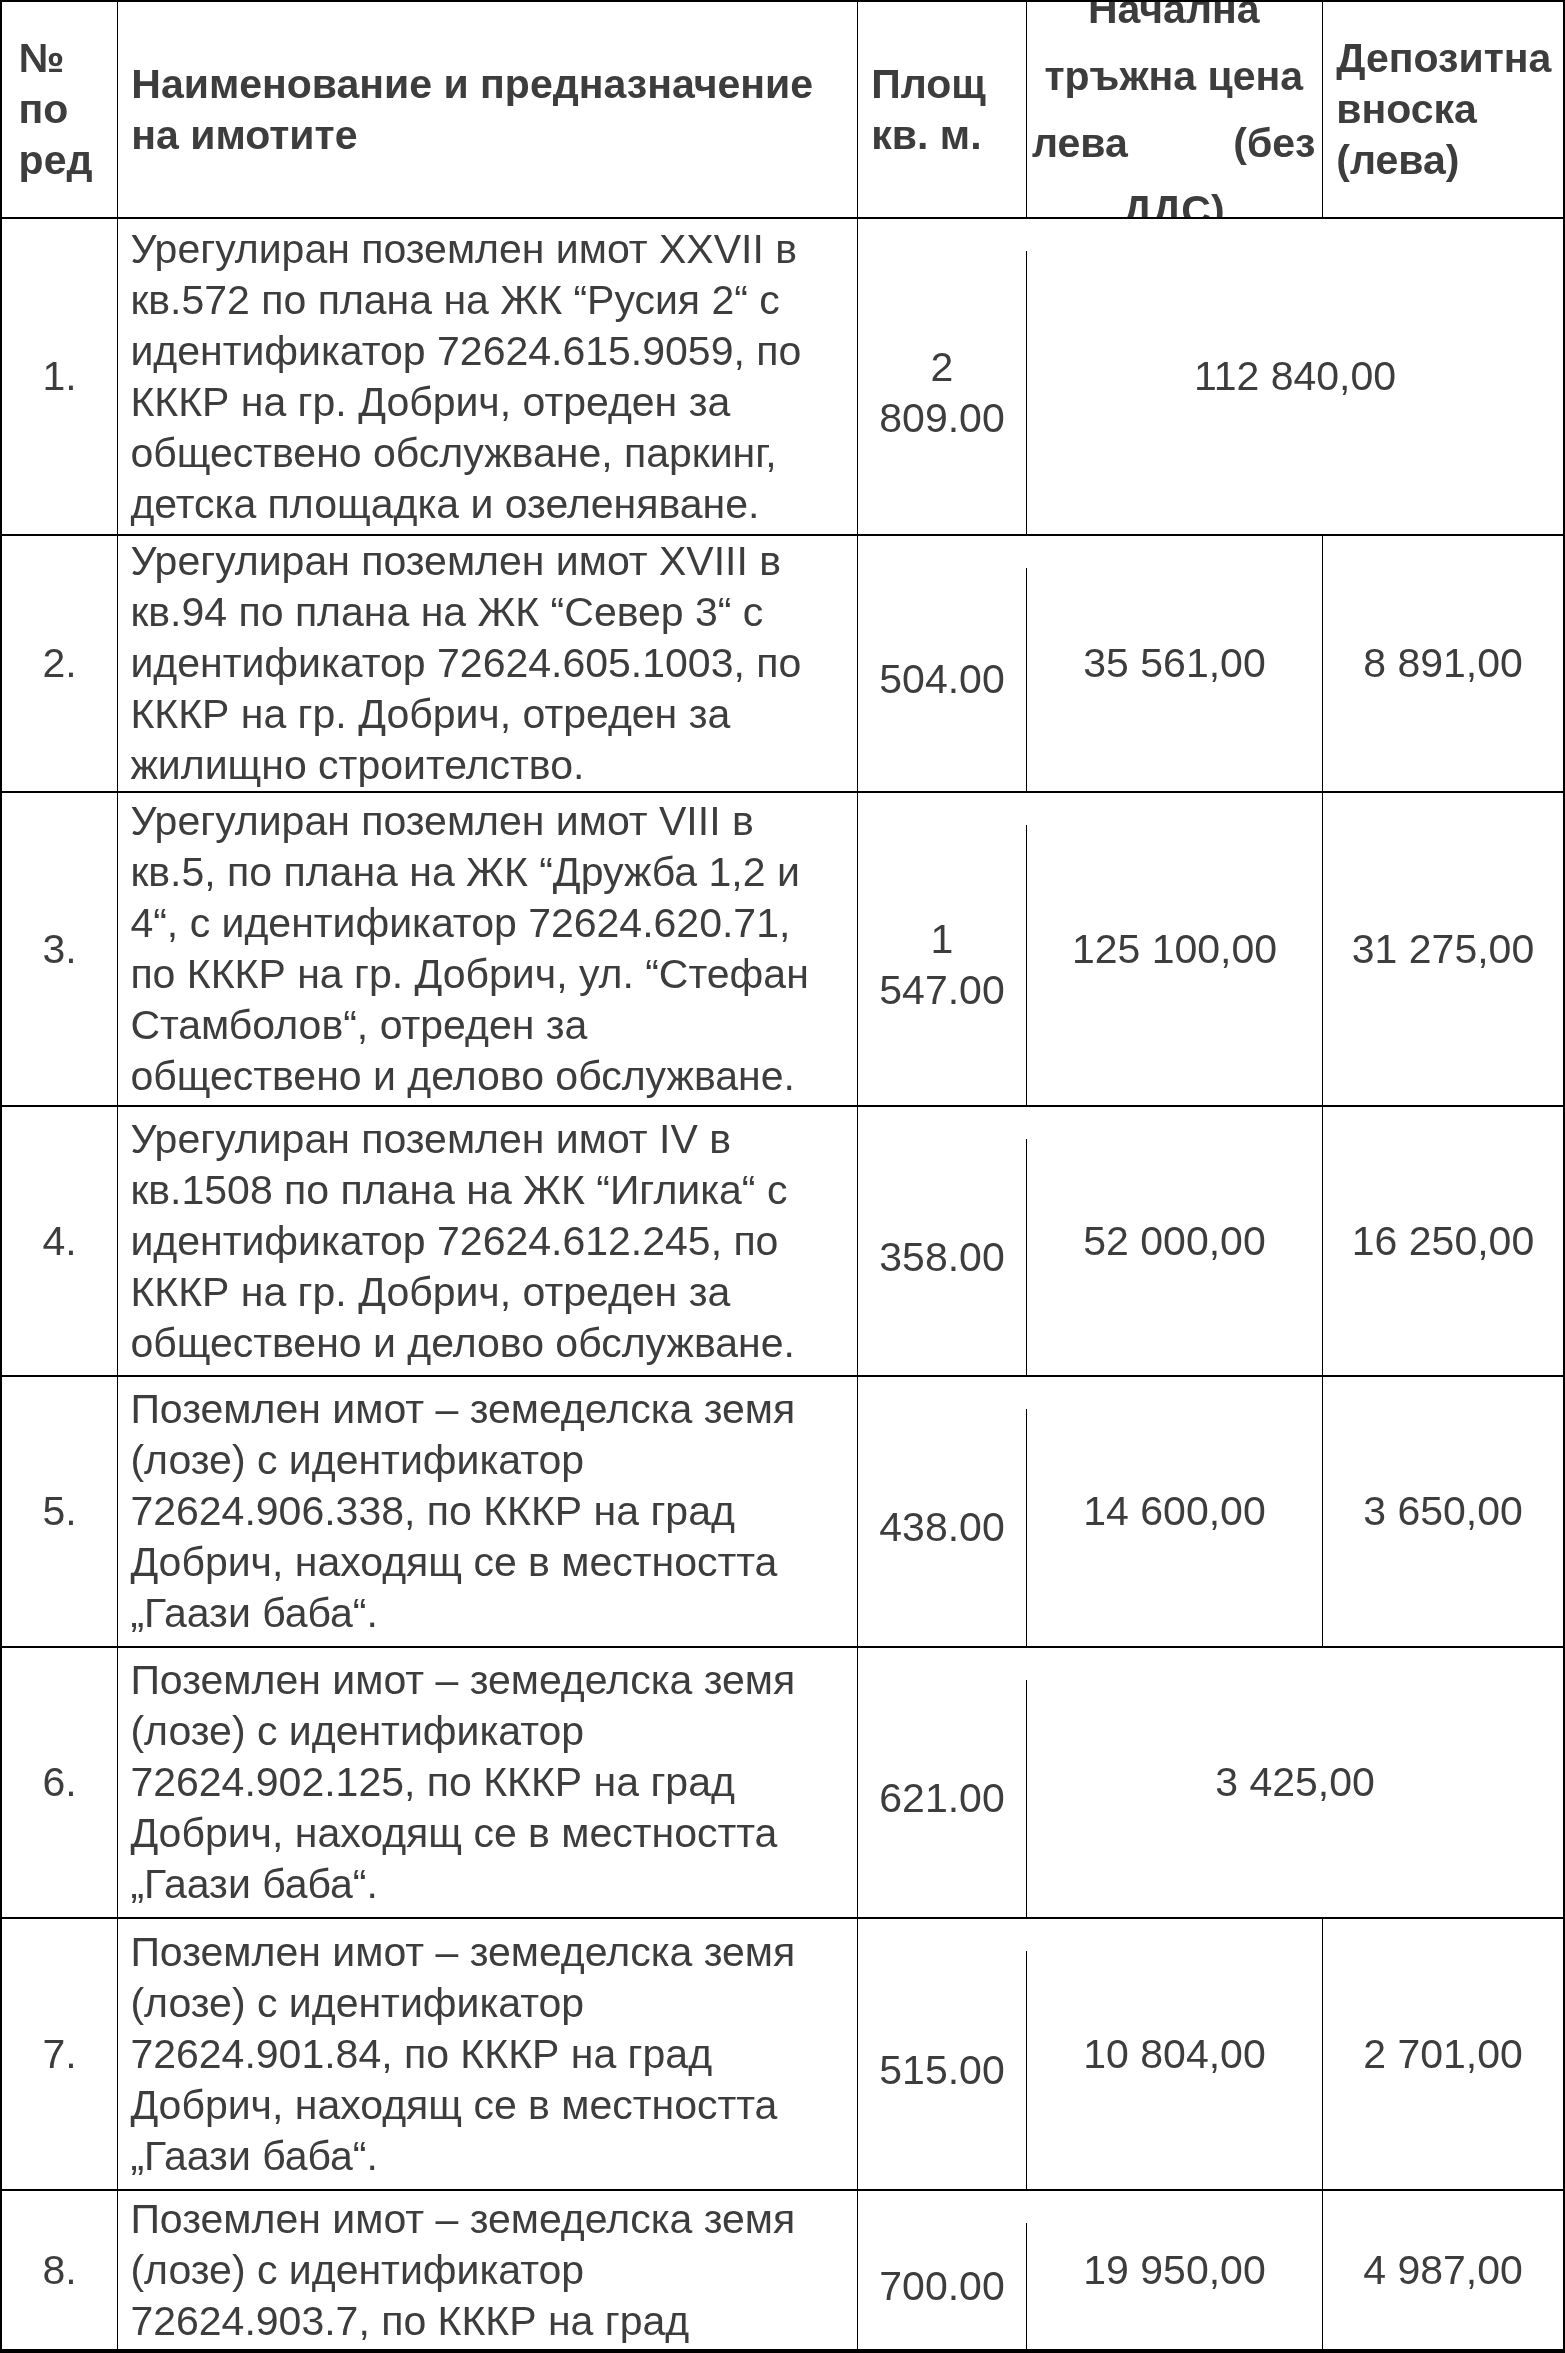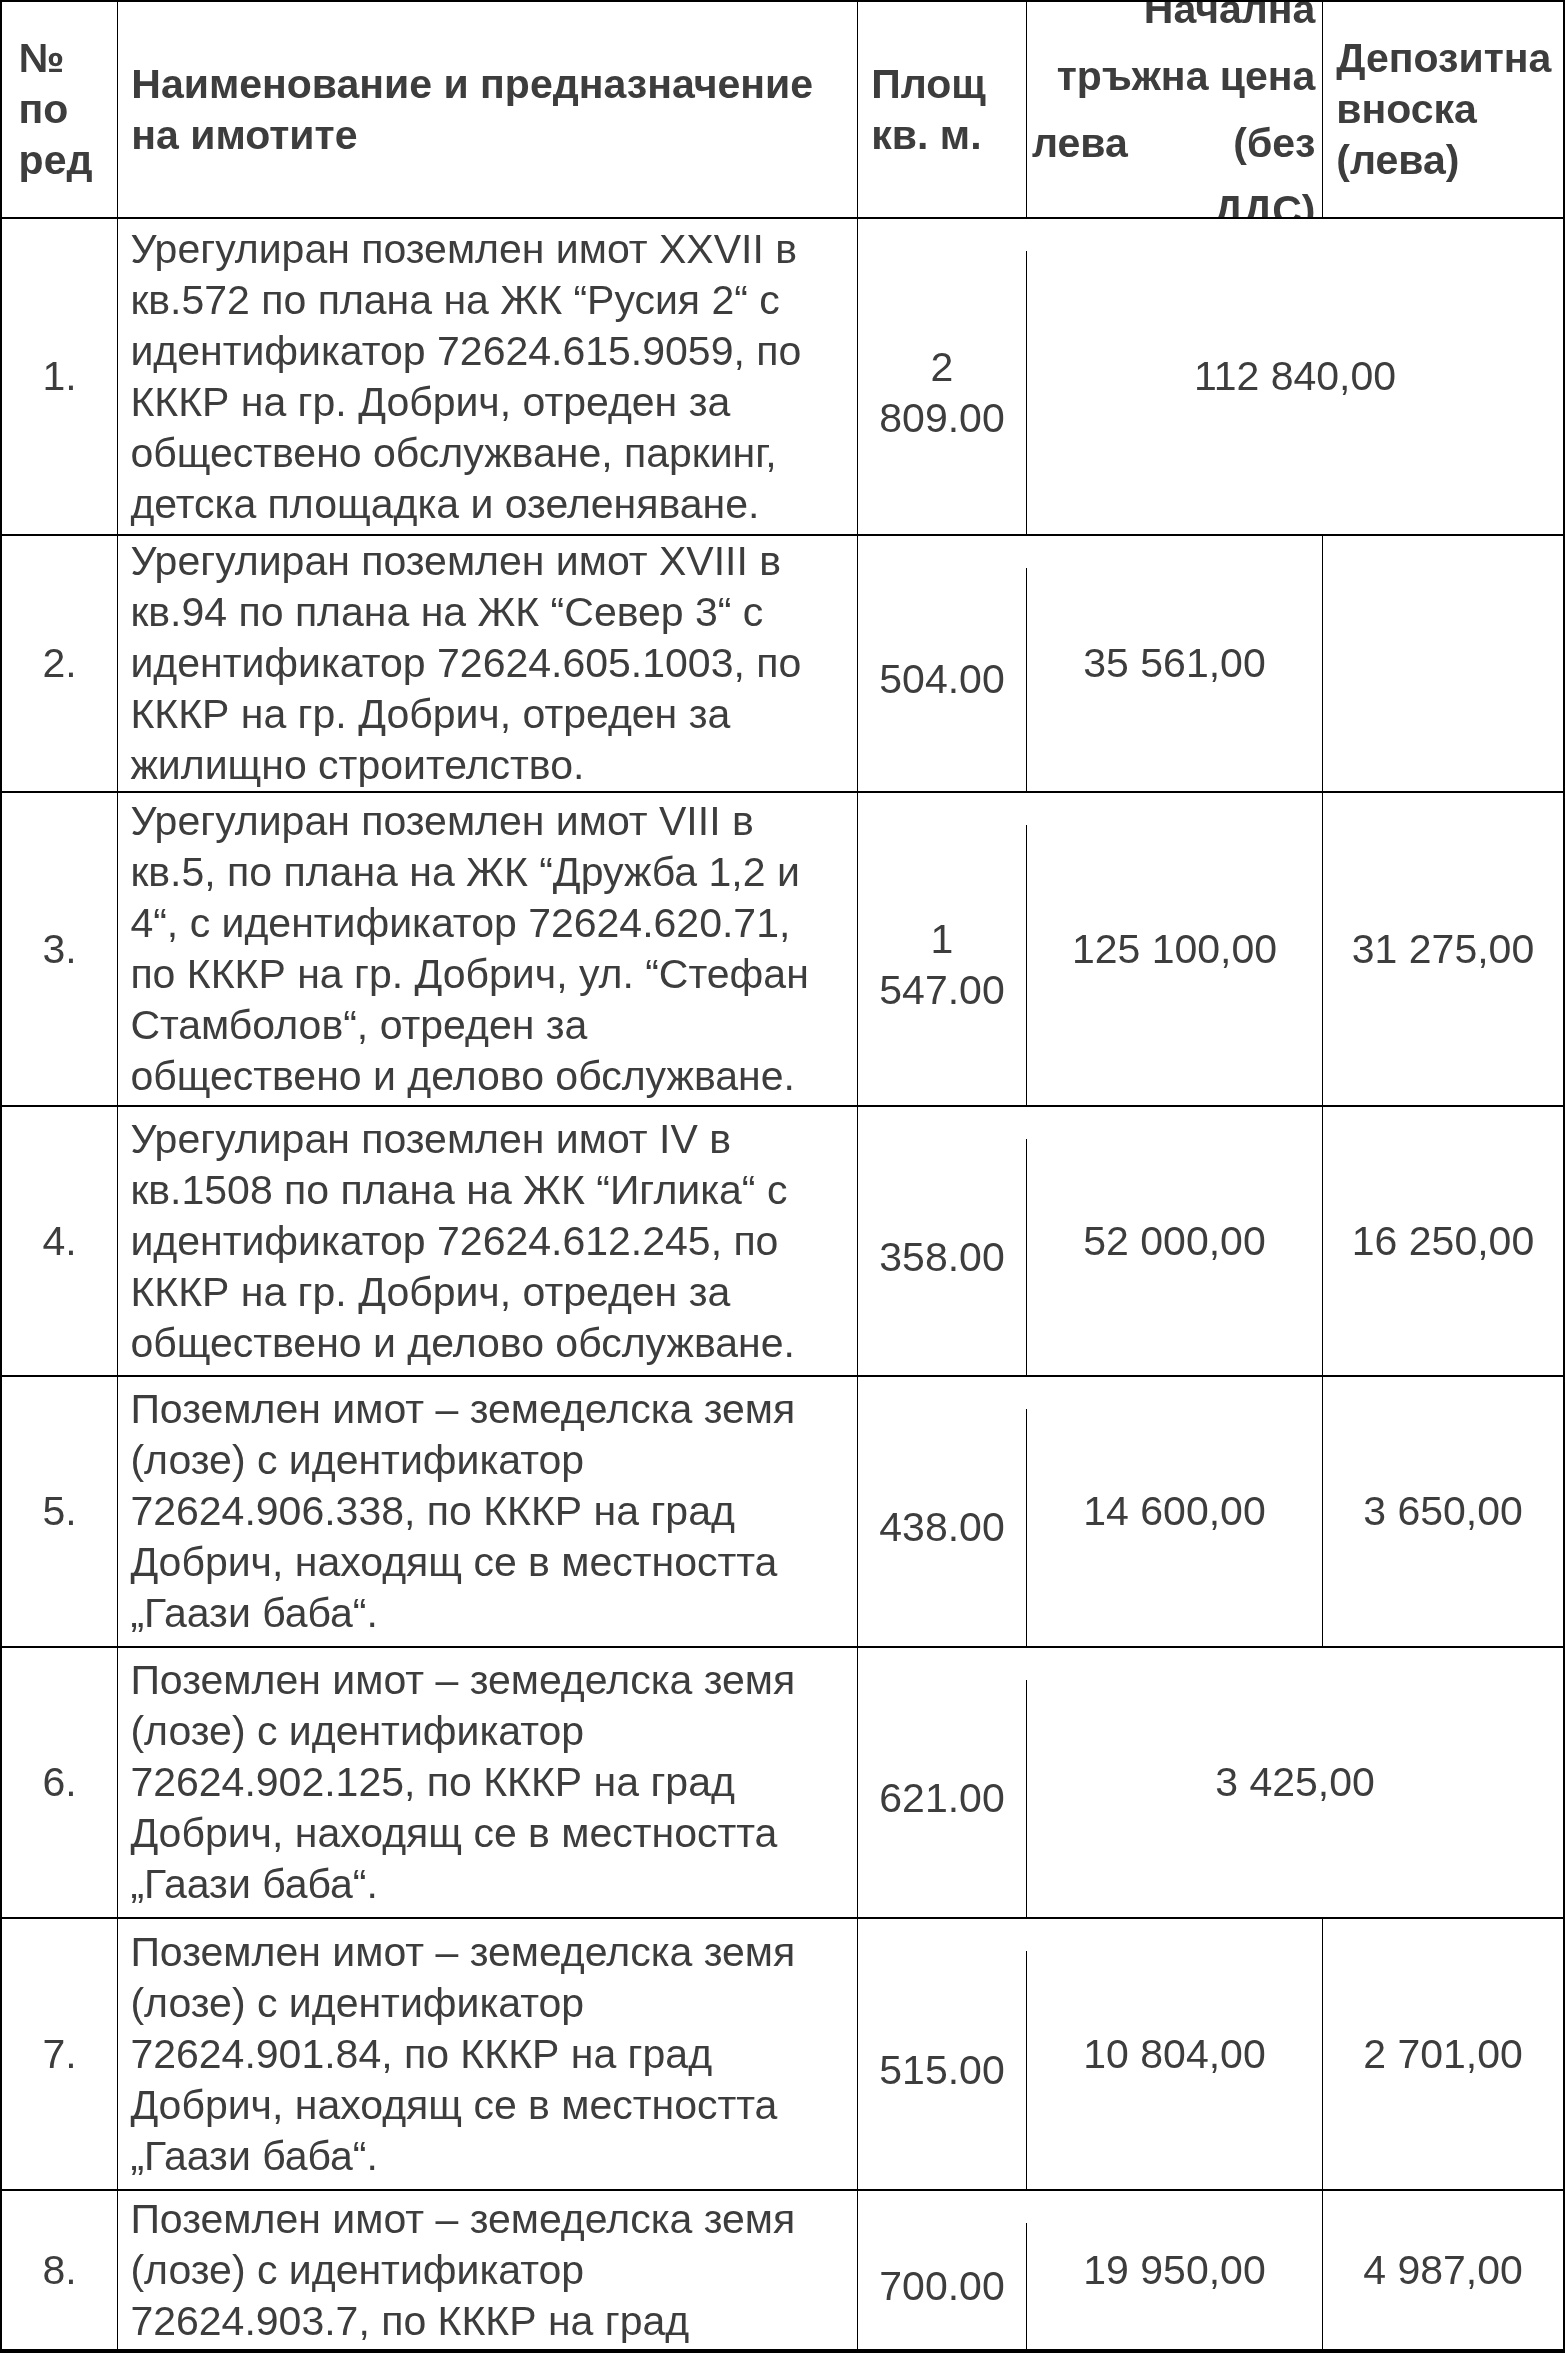--- a/index.html
+++ b/index.html
@@ -60,21 +60,21 @@
   .c4 { width: 296px; }
   .c5 { flex: 1 1 auto; border-right: none; }
 
   .head { font-weight: bold; }
 
   .pre { white-space: pre-line; }
 
   .head.c1 { padding-left: 16.6px; text-align: left; }
   .head.c2 { padding-left: 13.3px; text-align: left; }
   .head.c3 { padding-left: 13.3px; text-align: left; }
-  .head.c4 { padding: 0 6.6px 0 5px; text-align: right; gap: 16px; }
+  .head.c4 { padding: 0 6.6px 0 5px; text-align: center; gap: 16px; }
   .head.c5 { padding-left: 13.3px; text-align: left; }
 
   .head.c4 .spread {
     display: flex;
     justify-content: space-between;
   }
 
   .body.c1 { text-align: center; }
   .body.c2 { padding-left: 12.4px; padding-right: 15px; text-align: left; }
   .body.c3 { padding: 0 10px; text-align: center; margin-top: 32px; }
@@ -143,20 +143,23 @@
 кв.94 по плана на ЖК “Север 3“ с
 идентификатор 72624.605.1003, по
 КККР на гр. Добрич, отреден за
 жилищно строителство.</div></div>
       <div class="cell body c3">
           <div>504.00</div>
         </div>
       <div class="cell body c4">
           <div>35 561,00</div>
         </div>
+      <div class="cell body c5">
+          <div>8 891,00</div>
+        </div>
     </div>
 
     <div class="row r3">
       <div class="cell body c1">
           <div>3.</div>
         </div>
       <div class="cell body c2 pre"><div>Урегулиран поземлен имот VIII в
 кв.5, по плана на ЖК “Дружба 1,2 и
 4“, с идентификатор 72624.620.71,
 по КККР на гр. Добрич, ул. “Стефан

